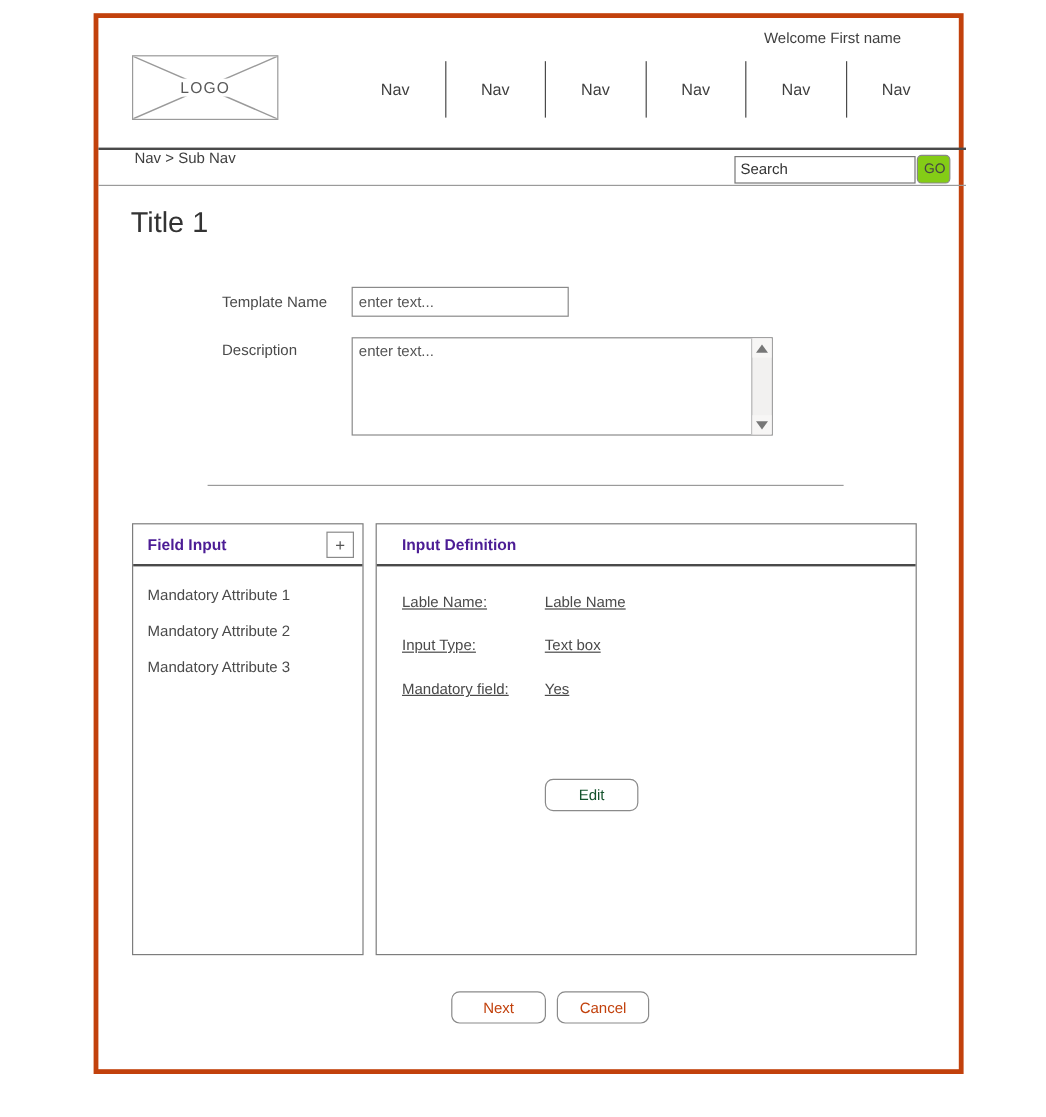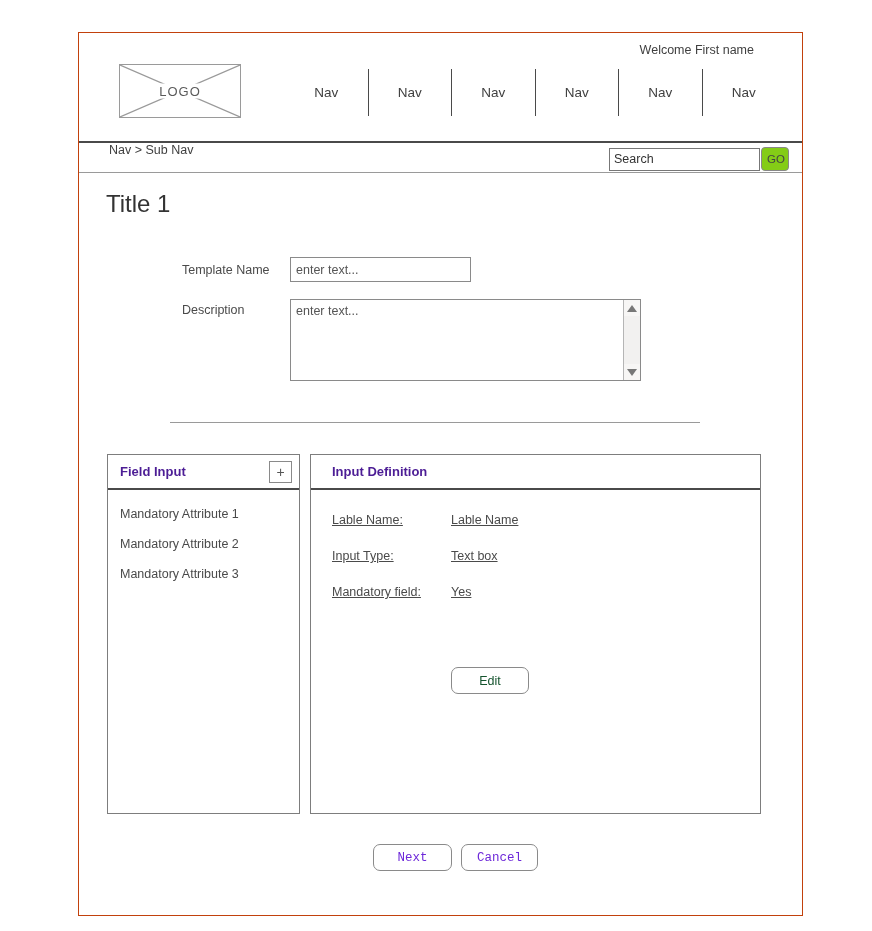--- a/index.html
+++ b/index.html
@@ -3,35 +3,34 @@
 <meta charset="utf-8">
 <style>
   * { margin:0; padding:0; box-sizing:border-box; }
   html,body { background:#ffffff; }
   body {
     width:872px; height:931px; position:relative;
     font-family:"Liberation Sans", sans-serif;
     color:#4a4a4a;
   }
   .frame {
-    position:absolute; left:78px; top:32px;
+    position:absolute; left:78px; top:11px;
     width:725px; height:884px;
-    border:1px solid #c2410c; background:#fff;
+    border:4px solid #c2410c; background:#fff;
   }
 
   
   .welcome {
     position:absolute; top:10px; right:48px;
     font-size:12.5px; color:#3f3f3f;
   }
   .logo-box {
     position:absolute; left:28px; top:31px;
     width:122px; height:54px;
     border:1px solid #9a9a9a;
-    margin-left:12px;
   }
   .logo-box svg { position:absolute; left:0; top:0; width:100%; height:100%; }
   .logo-label {
     position:absolute; left:50%; top:50%; transform:translate(-50%,-50%);
     background:#fff; padding:0 6px;
     font-size:13px; color:#5a5a5a; letter-spacing:1px;
   }
   .nav {
     position:absolute; left:206px; top:36px;
     width:500px; height:47px;
@@ -143,21 +142,21 @@
     width:78px; height:27px;
     border:1px solid #8a8a8a; border-radius:7px; background:#fff;
     font-family:"Liberation Sans", sans-serif; font-size:12.5px; color:#14532d;
     cursor:pointer;
   }
 
   
   .action-btn {
     position:absolute; top:811px; height:27px;
     border:1px solid #8a8a8a; border-radius:7px; background:#fff;
-    font-family:Liberation Mono, monospace; font-size:12.5px; color:#6d28d9;
+    font-family:Liberation Sans, sans-serif; font-size:12.5px; color:#c2410c;
     cursor:pointer;
   }
   .next-btn   { left:294px; width:79px; }
   .cancel-btn { left:382px; width:77px; }
 </style>
 </head>
 <body>
 
 <div class="frame">
 

